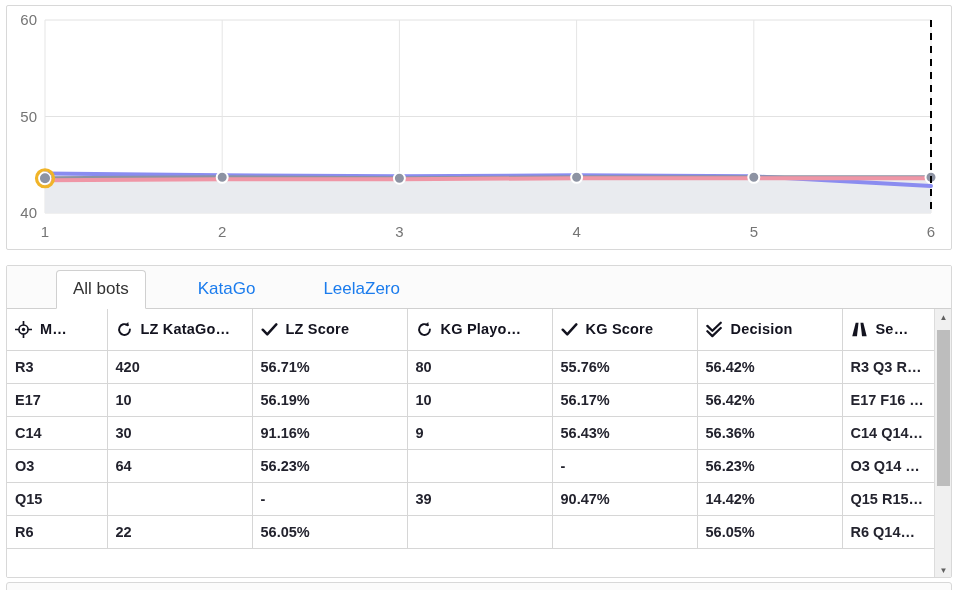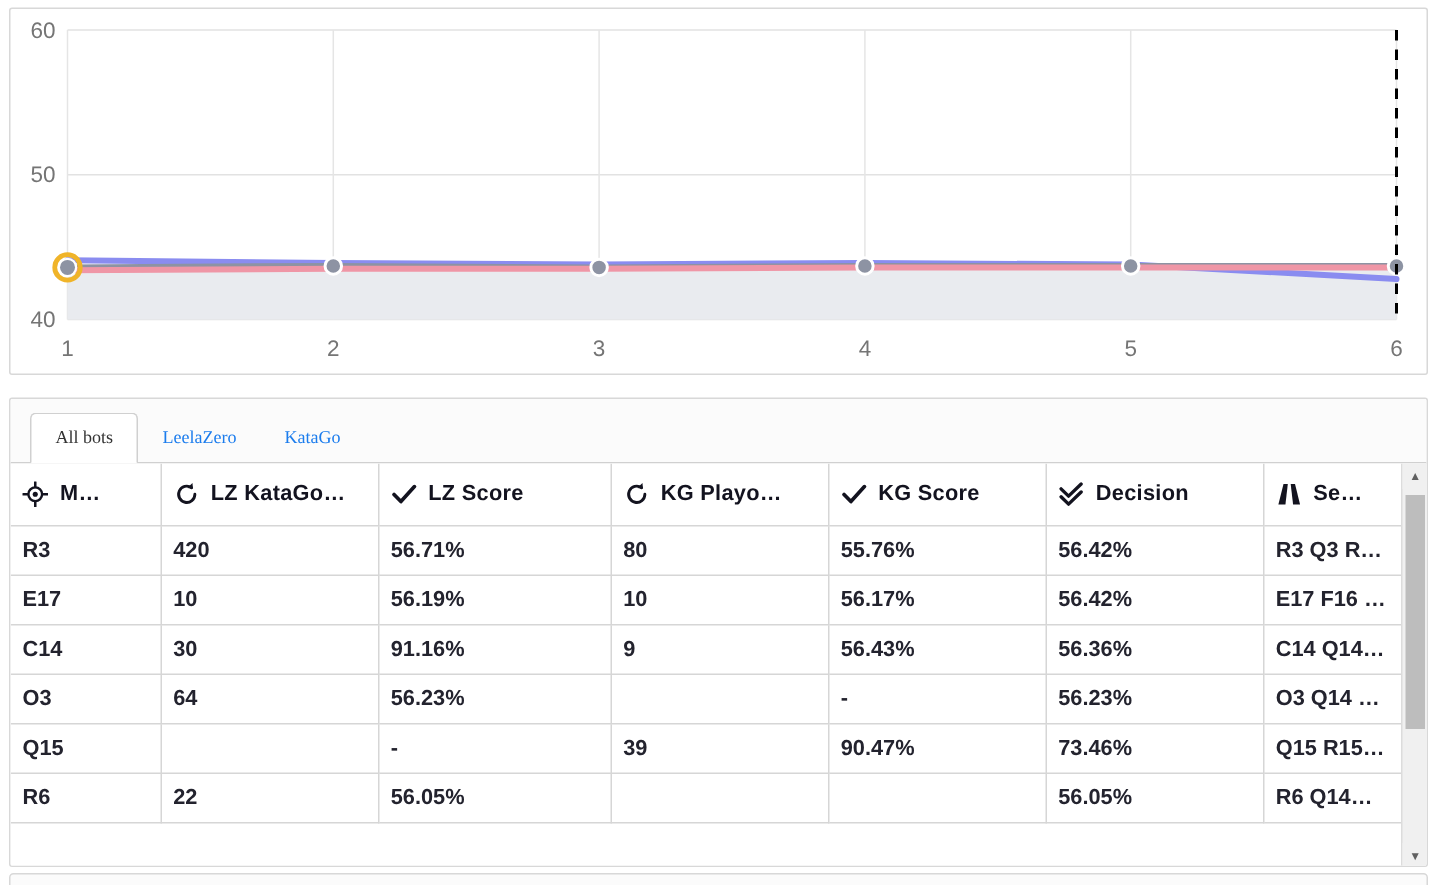--- a/index.html
+++ b/index.html
@@ -35,30 +35,31 @@
   .tabbar {
     position: relative;
     height: 43px;
     background: #fbfbfb;
     border-bottom: 1px solid #d0d0d0;
     padding-left: 13px;
     display: flex;
     align-items: flex-end;
   }
   .tab {
-    font-size: 12px;
+    font-size: 17px;
     color: #1b7ced;
     padding: 0 16px 11px 16px;
     line-height: 1;
     cursor: pointer;
     position: relative;
     white-space: nowrap;
     background: transparent;
     border: none;
-    font-family: Liberation Serif, serif;
+    font-family: Liberation Sans, sans-serif;
+    margin-left: 36px;
   }
   .tab.active {
     color: #333333;
     background: #ffffff;
     border: 1px solid #d0d0d0;
     border-bottom: 1px solid #ffffff;
     border-radius: 4px 4px 0 0;
     padding: 9px 16px 11px 16px;
     margin-bottom: -1px;
     z-index: 2;
@@ -178,22 +179,22 @@
         <line x1="924" y1="14" x2="924" y2="207" stroke="#000000" stroke-width="2" stroke-dasharray="7 6"></line>
         <circle cx="38" cy="172.26" r="8.5" fill="none" stroke="#f0b429" stroke-width="3.2"></circle>
         <circle cx="38" cy="172.26" r="5" fill="#8d93a3"></circle>
       </svg>
   </div>
 
   <div class="table-panel">
 
     <div class="tabbar" id="tabbar">
         <button class="tab active">All bots</button>
+        <button class="tab">KataGo</button>
         <button class="tab">LeelaZero</button>
-        <button class="tab">KataGo</button>
       </div>
 
     <div class="grid-wrap">
       <table class="grid">
         <colgroup id="grid-cols">
             <col style="width: 100px;">
             <col style="width: 145px;">
             <col style="width: 155px;">
             <col style="width: 145px;">
             <col style="width: 145px;">
@@ -304,21 +305,21 @@
               <td>-</td>
               <td>56.23%</td>
               <td>O3 Q14 …</td>
             </tr>
             <tr>
               <td>Q15</td>
               <td></td>
               <td>-</td>
               <td>39</td>
               <td>90.47%</td>
-              <td>73.46%</td>
+              <td>14.42%</td>
               <td>Q15 R15…</td>
             </tr>
             <tr>
               <td>R6</td>
               <td>22</td>
               <td>56.05%</td>
               <td></td>
               <td></td>
               <td>56.05%</td>
               <td>R6 Q14…</td>

